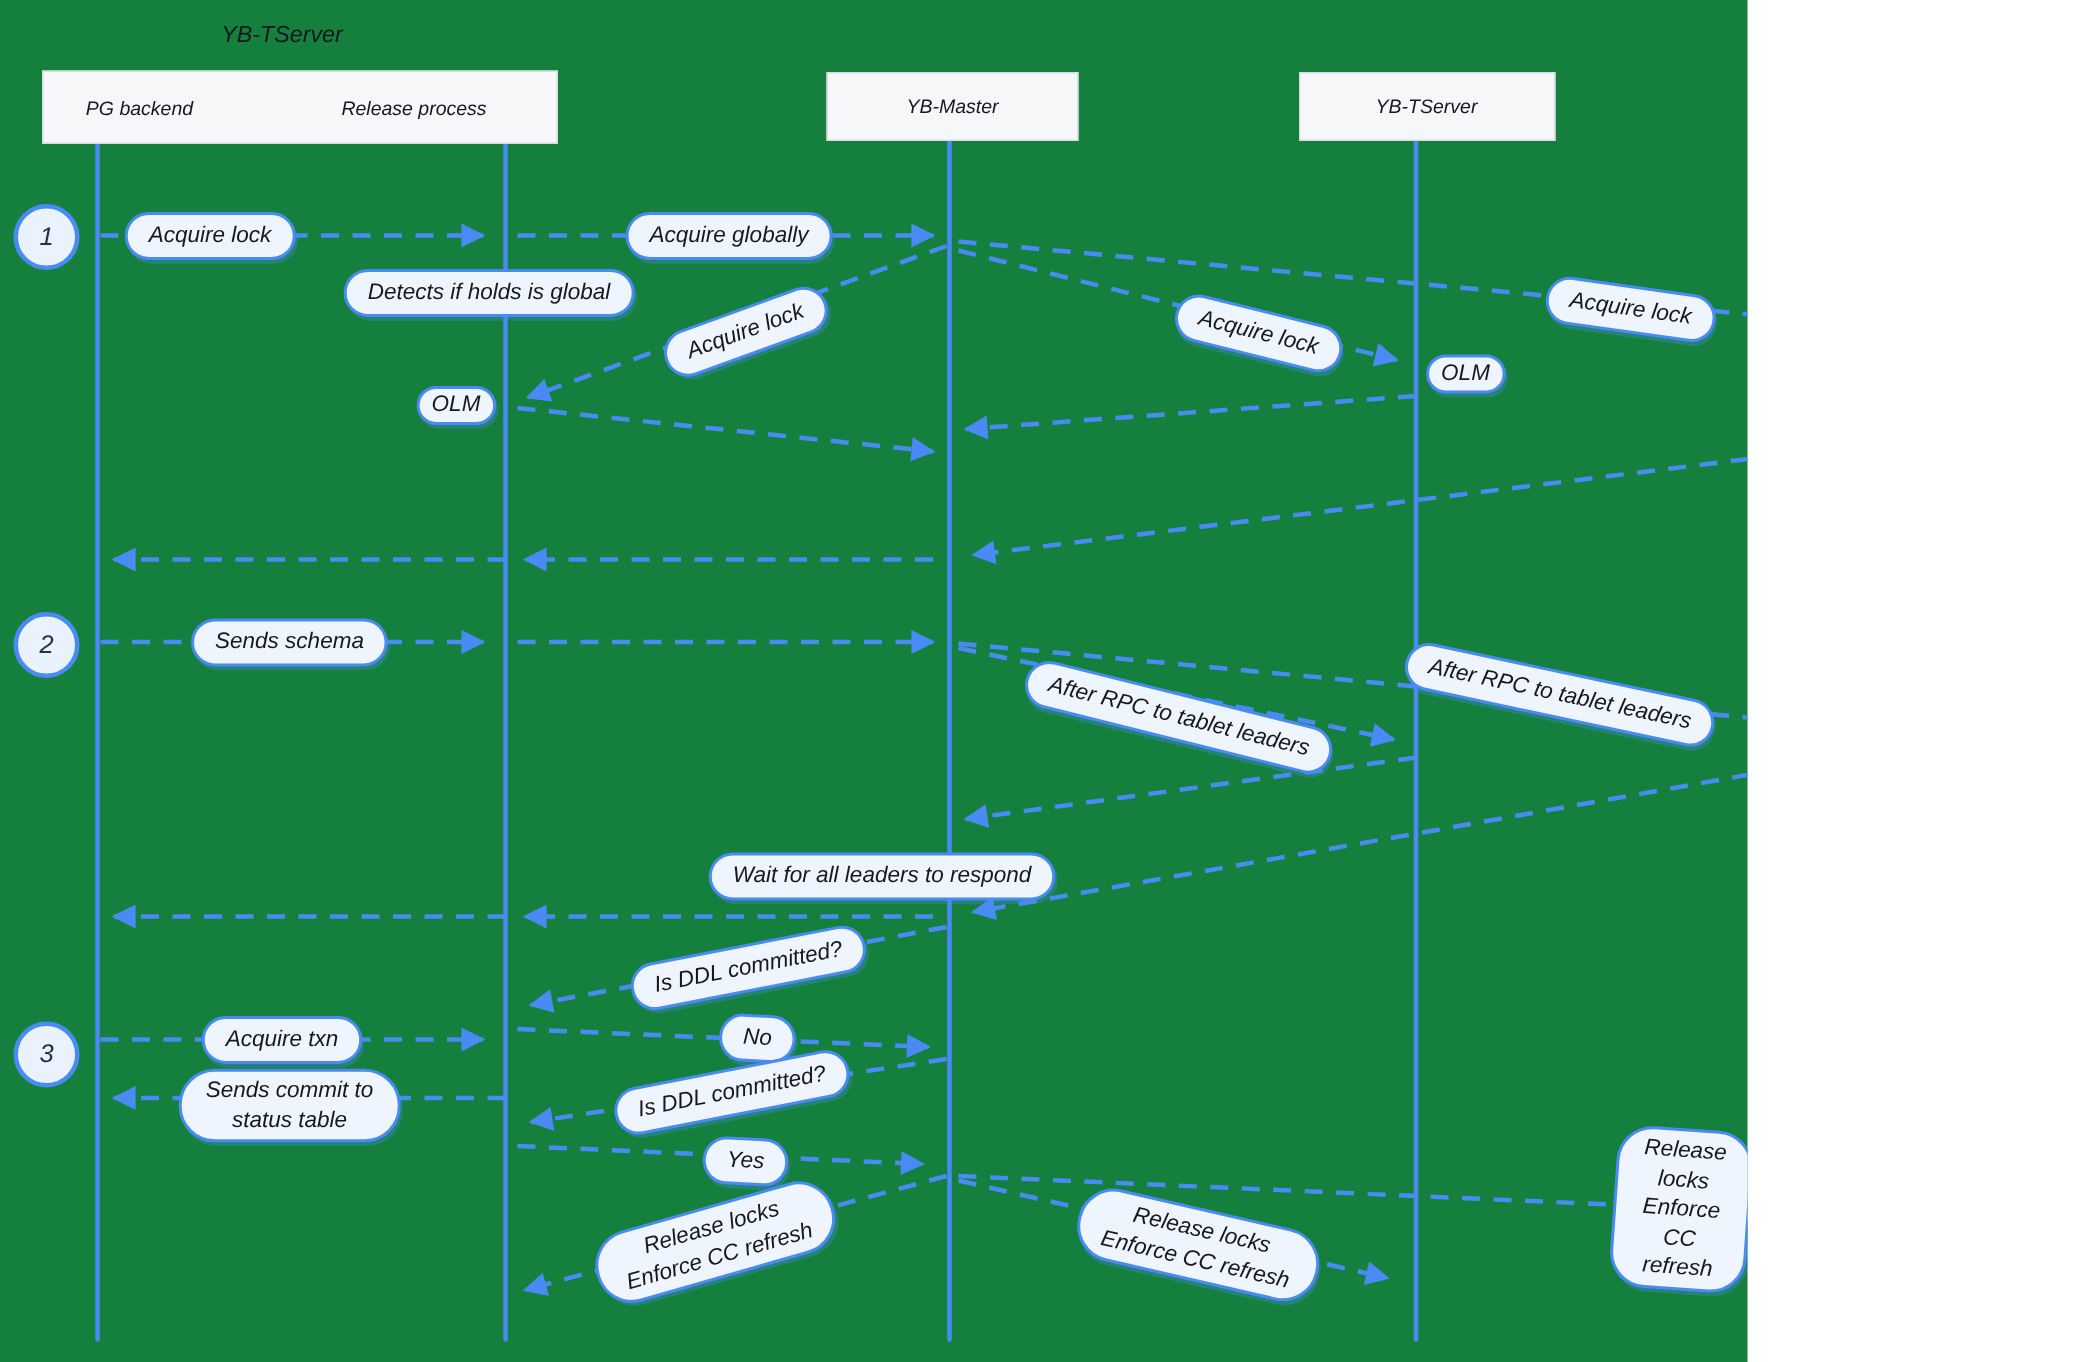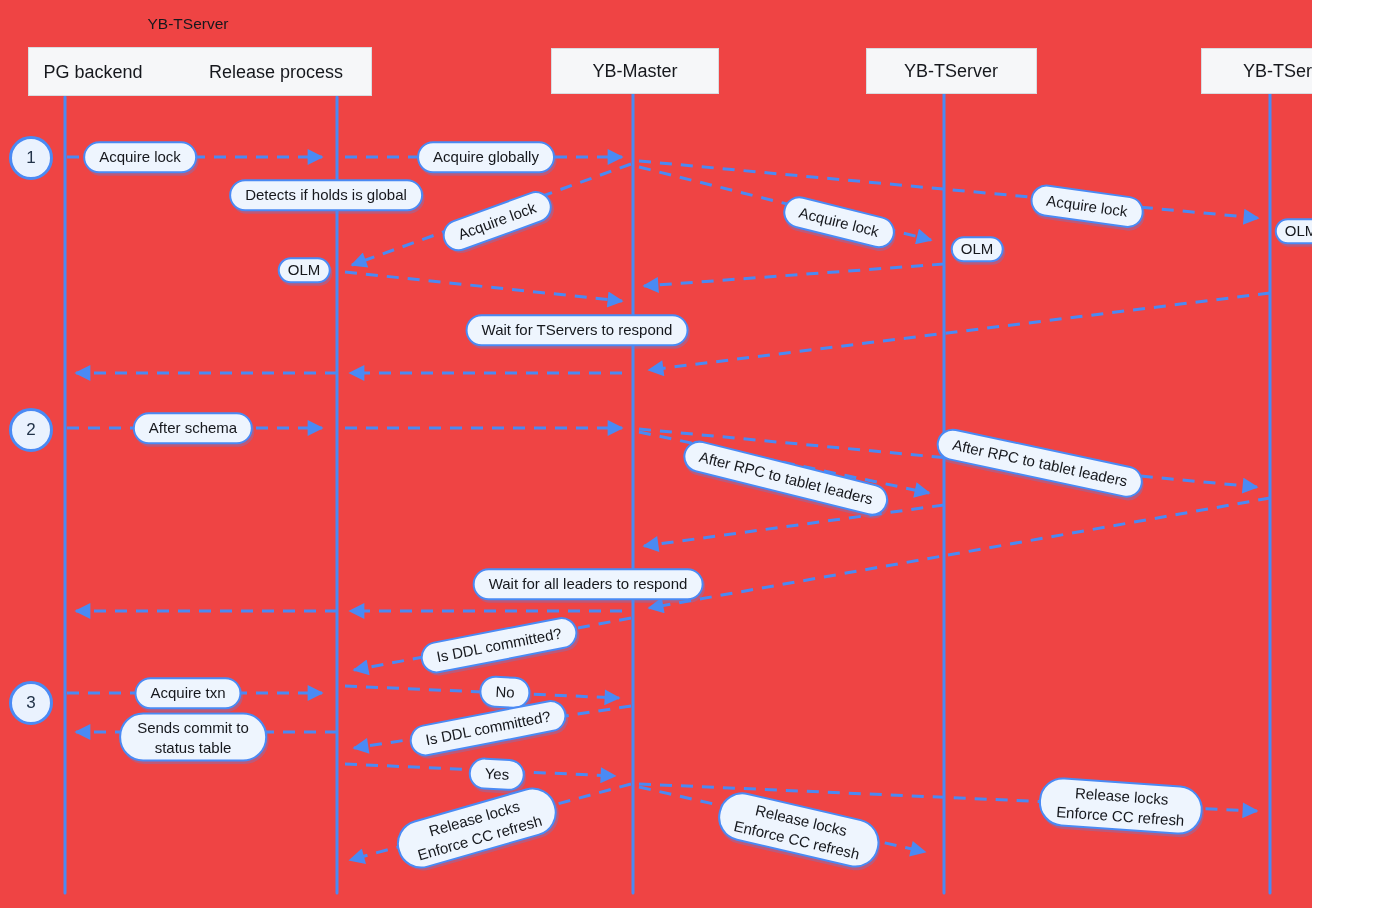--- a/index.html
+++ b/index.html
@@ -4,33 +4,33 @@
 <style>
   :root{
     --accent:#4a8af4;
     --pill_fill:#eef5fe;
     --header_fill:#f6f7f9;
     --header_border:#d9dce1;
     --text:#1c2430;
   }
   html,body{margin:0;padding:0;background:#fff;}
   .stage{
-    position:relative;width:1312px;height:908px;background:#ef4444;overflow:hidden;
-    font-family:"Liberation Sans",sans-serif;color:var(--text);
+    position:relative;width:1165px;height:908px;background:#15803d;overflow:hidden;
+    font-family:"Liberation Sans",sans-serif;color:var(--text);font-style:italic;
   }
   svg.wires{position:absolute;left:0;top:0;width:1396px;height:908px;}
   .life{stroke:var(--accent);stroke-width:3;stroke-linecap:round;}
   .msg{stroke:var(--accent);stroke-width:3;fill:none;stroke-dasharray:12 9;}
   .arrowhead{fill:var(--accent);}
   .hbox{
     position:absolute;background:var(--header_fill);border:1.5px solid var(--header_border);
     box-sizing:border-box;
   }
   .hlabel{
-    position:absolute;transform:translate(-50%,-50%);font-size:18px;color:#16181d;
+    position:absolute;transform:translate(-50%,-50%);font-size:13px;color:#16181d;
     white-space:nowrap;
   }
   .gtitle{
     position:absolute;transform:translate(-50%,-50%);font-size:15.5px;color:#16181d;
     white-space:nowrap;
   }
   .step{
     position:absolute;width:44px;height:44px;border-radius:50%;
     transform:translate(-50%,-50%);
     background:#eaf2fe;border:3px solid var(--accent);box-sizing:border-box;
@@ -113,23 +113,22 @@
 
   <div class="pill" style="left:140px;top:157px">Acquire lock</div>
   <div class="pill" style="left:486px;top:157px">Acquire globally</div>
   <div class="pill" style="left:326px;top:195px">Detects if holds is global</div>
   <div class="pill" style="left:497px;top:221px;--rot:-20deg">Acquire lock</div>
   <div class="pill" style="left:839px;top:222px;--rot:14deg">Acquire lock</div>
   <div class="pill" style="left:1087px;top:206px;--rot:8deg">Acquire lock</div>
   <div class="pill small" style="left:304px;top:270px">OLM</div>
   <div class="pill small" style="left:977px;top:249px">OLM</div>
   <div class="pill small" style="left:1301px;top:231px">OLM</div>
-  <div class="pill" style="left:577px;top:330px">Wait for TServers to respond</div>
 
-  <div class="pill" style="left:193px;top:428px">After schema</div>
+  <div class="pill" style="left:193px;top:428px">Sends schema</div>
   <div class="pill" style="left:786px;top:478px;--rot:14deg">After RPC to tablet leaders</div>
   <div class="pill" style="left:1040px;top:463px;--rot:12deg">After RPC to tablet leaders</div>
   <div class="pill" style="left:588px;top:584px">Wait for all leaders to respond</div>
   <div class="pill" style="left:499px;top:645px;--rot:-11deg">Is DDL committed?</div>
 
   <div class="pill" style="left:188px;top:693px">Acquire txn</div>
   <div class="pill" style="left:505px;top:692px;--rot:3deg">No</div>
   <div class="pill multi" style="left:193px;top:737px">
     <div>Sends commit to</div>
     <div>status table</div>

